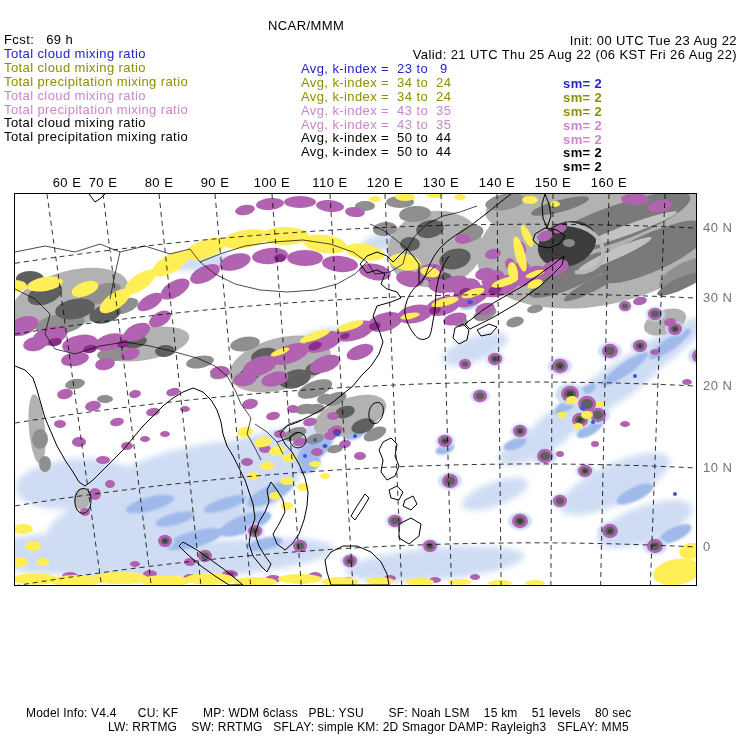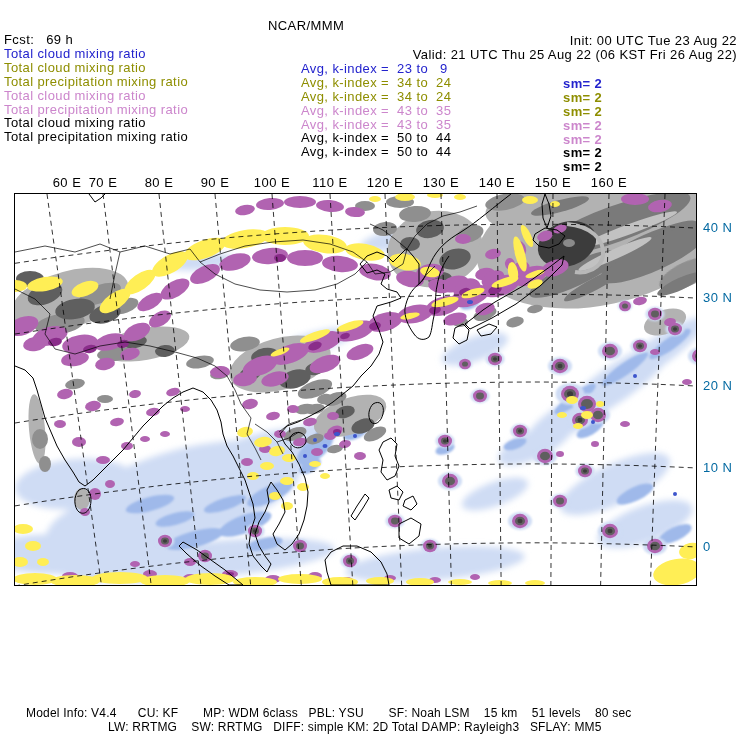--- a/index.html
+++ b/index.html
@@ -12,21 +12,21 @@
   .hrow .c2{position:absolute;left:278px;margin-left:23px;}
   .hrow .c3{position:absolute;left:563px;font-weight:bold;}
   .hrow .cc{position:absolute;left:268px;}
   .hrow .cr{position:absolute;right:3px;}
   
   .map-frame{position:absolute;left:14px;top:193px;width:681px;height:391px;
     border:1.5px solid #000;box-sizing:content-box;background:#fff;}
   .map-frame svg{display:block;}
   .axis-top span{position:absolute;top:175px;font-size:13px;letter-spacing:.5px;color:#000;
     transform:translateX(-50%);white-space:pre;}
-  .axis-right span{position:absolute;left:703px;font-size:13px;letter-spacing:.5px;color:#0369a1;
+  .axis-right span{position:absolute;left:703px;font-size:13px;letter-spacing:.5px;color:#737373;
     transform:translateY(-50%);white-space:pre;}
   
   .foot{position:absolute;font-size:12px;letter-spacing:.2px;white-space:pre;}
 </style>
 </head>
 <body>
 
 <div class="page">
 
   <div class="hrow" style="top:3px">
@@ -616,14 +616,14 @@
             <path d="M0.0,140.0 L20.0,137.0 L40.0,134.1 L60.0,131.3 L80.0,128.6 L100.0,126.1 L120.0,123.6 L140.0,121.3 L160.0,119.1 L180.0,117.1 L200.0,115.1 L220.0,113.3 L240.0,111.6 L260.0,110.0 L280.0,108.5 L300.0,107.2 L320.0,106.0 L340.0,104.9 L360.0,103.9 L380.0,103.0 L400.0,102.2 L420.0,101.6 L440.0,101.1 L460.0,100.7 L480.0,100.4 L500.0,100.2 L520.0,100.1 L540.0,100.2 L560.0,100.4 L580.0,100.7 L600.0,101.1 L620.0,101.6 L640.0,102.3 L660.0,103.1 L680.0,104.0"></path>
             <path d="M0.0,229.0 L20.0,225.8 L40.0,222.9 L60.0,220.0 L80.0,217.3 L100.0,214.6 L120.0,212.2 L140.0,209.8 L160.0,207.6 L180.0,205.4 L200.0,203.4 L220.0,201.6 L240.0,199.8 L260.0,198.2 L280.0,196.7 L300.0,195.3 L320.0,194.0 L340.0,192.9 L360.0,191.9 L380.0,191.0 L400.0,190.2 L420.0,189.5 L440.0,189.0 L460.0,188.6 L480.0,188.3 L500.0,188.1 L520.0,188.0 L540.0,188.1 L560.0,188.3 L580.0,188.6 L600.0,189.0 L620.0,189.6 L640.0,190.2 L660.0,191.0 L680.0,192.0"></path>
             <path d="M0.0,311.9 L20.0,308.7 L40.0,305.6 L60.0,302.7 L80.0,299.9 L100.0,297.2 L120.0,294.7 L140.0,292.2 L160.0,289.9 L180.0,287.8 L200.0,285.7 L220.0,283.8 L240.0,282.0 L260.0,280.3 L280.0,278.8 L300.0,277.4 L320.0,276.1 L340.0,274.9 L360.0,273.9 L380.0,272.9 L400.0,272.1 L420.0,271.5 L440.0,270.9 L460.0,270.5 L480.0,270.2 L500.0,270.0 L520.0,269.9 L540.0,270.0 L560.0,270.2 L580.0,270.5 L600.0,271.0 L620.0,271.5 L640.0,272.2 L660.0,273.0 L680.0,273.9"></path>
             <path d="M0.0,391.9 L20.0,388.6 L40.0,385.5 L60.0,382.4 L80.0,379.6 L100.0,376.8 L120.0,374.2 L140.0,371.7 L160.0,369.3 L180.0,367.1 L200.0,365.0 L220.0,363.1 L240.0,361.2 L260.0,359.5 L280.0,357.9 L300.0,356.5 L320.0,355.1 L340.0,353.9 L360.0,352.8 L380.0,351.9 L400.0,351.1 L420.0,350.4 L440.0,349.8 L460.0,349.4 L480.0,349.1 L500.0,348.9 L520.0,348.8 L540.0,348.9 L560.0,349.1 L580.0,349.4 L600.0,349.9 L620.0,350.5 L640.0,351.2 L660.0,352.0 L680.0,352.9"></path>
           </g>
         </g>
       </svg>
   </div>
 
   <div class="foot" style="left:26px;top:706px">Model Info: V4.4      CU: KF       MP: WDM 6class   PBL: YSU       SF: Noah LSM    15 km    51 levels    80 sec</div>
-  <div class="foot" style="left:108px;top:720px">LW: RRTMG    SW: RRTMG   DIFF: simple KM: 2D Total DAMP: Rayleigh3   SFLAY: MM5</div>
+  <div class="foot" style="left:108px;top:720px">LW: RRTMG    SW: RRTMG   SFLAY: simple KM: 2D Smagor DAMP: Rayleigh3   SFLAY: MM5</div>
 </div>
 
 </body></html>

